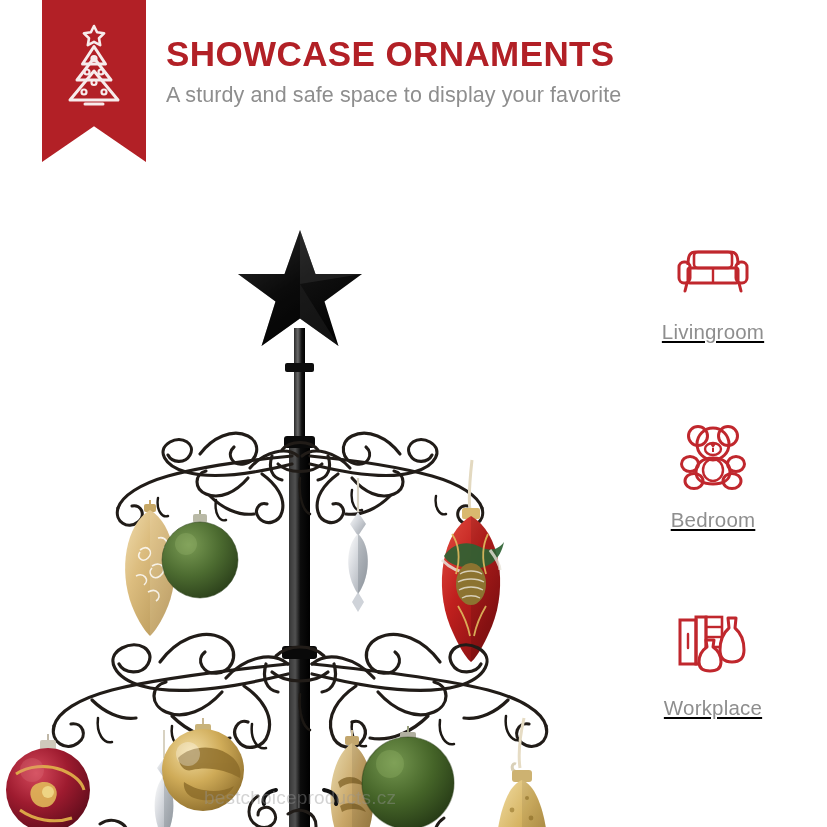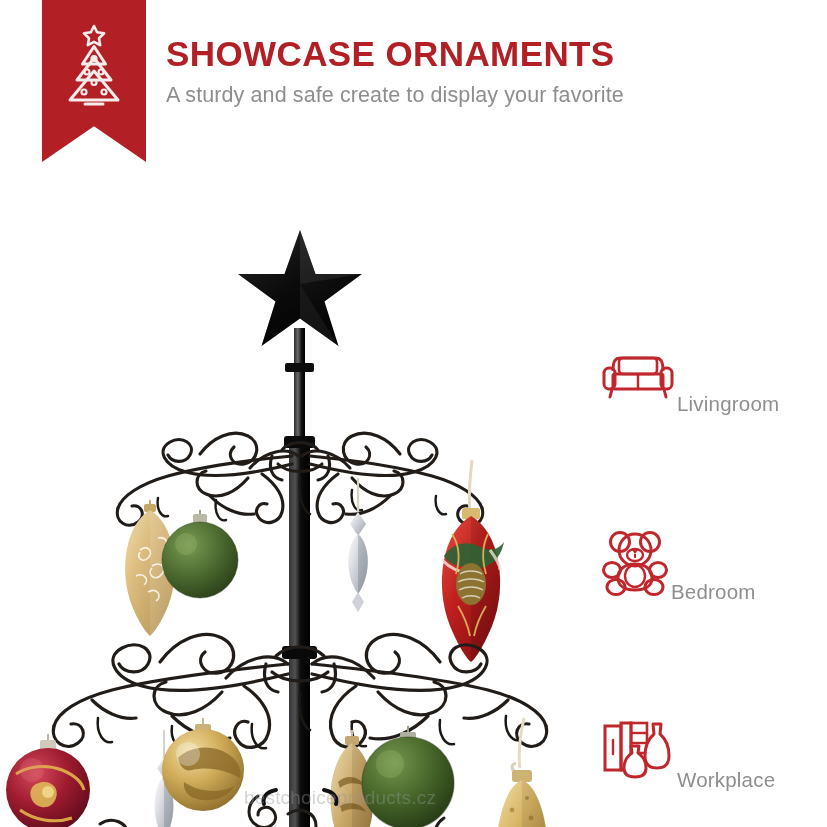--- a/index.html
+++ b/index.html
@@ -42,21 +42,21 @@
     line-height:1.33;
     margin:0;
     letter-spacing:.1px;
     font-family:"Liberation Sans", sans-serif;
   }
 
   
   .feature-rail{position:absolute;right:0;top:228px;width:228px;}
   .feature{
     width:228px;height:188px;
-    display:flex;align-items:flex-end;justify-content:flex-start;
+    display:flex;flex-direction:column;align-items:center;justify-content:flex-start;text-decoration:underline;
   }
   .feature .ficon{height:82px;display:flex;align-items:center;justify-content:center;}
   .feature .flabel{
     margin-top:10px;
     color:#8e8e8e;
     font-size:20.5px;
     font-weight:400;
     letter-spacing:.2px;
     font-family:"Liberation Sans", sans-serif;
   }
@@ -65,21 +65,20 @@
   .stage{position:absolute;left:0;top:178px;width:600px;height:649px;overflow:hidden;}
 
   .watermark{
     position:absolute;left:0;bottom:18px;width:600px;
     text-align:center;
     font-size:19px;letter-spacing:.2px;
     color:rgba(150,150,150,.42);
     font-family:"Liberation Sans", sans-serif;
     pointer-events:none;
     white-space:nowrap;
-    padding-left:40px;
   }
 </style>
 </head>
 <body>
 
 <div class="page">
 
   <div class="header">
 
     <div class="ribbon">
@@ -102,21 +101,21 @@
           <circle cx="31" cy="60.5" r="2.5" stroke="#f7ecec" stroke-width="2.2" fill="none"></circle>
           <circle cx="21" cy="70" r="2.5" stroke="#f7ecec" stroke-width="2.2" fill="none"></circle>
           <circle cx="41" cy="70" r="2.5" stroke="#f7ecec" stroke-width="2.2" fill="none"></circle>
         </svg>
       </div>
     </div>
 
     <div class="header-text">
       <h1 class="headline">SHOWCASE ORNAMENTS</h1>
       <p class="subline">
-        <span>A sturdy and safe create to display your favorite</span><br>
+        <span>A sturdy and safe space to display your favorite</span><br>
       </p>
     </div>
 
   </div>
 
   <div class="stage">
     <svg width="600" height="649" viewBox="0 0 600 649" aria-hidden="true">
       <defs>
         <linearGradient id="poleG" x1="0" y1="0" x2="1" y2="0">
           <stop offset="0%" stop-color="#1d1d1d"></stop>

